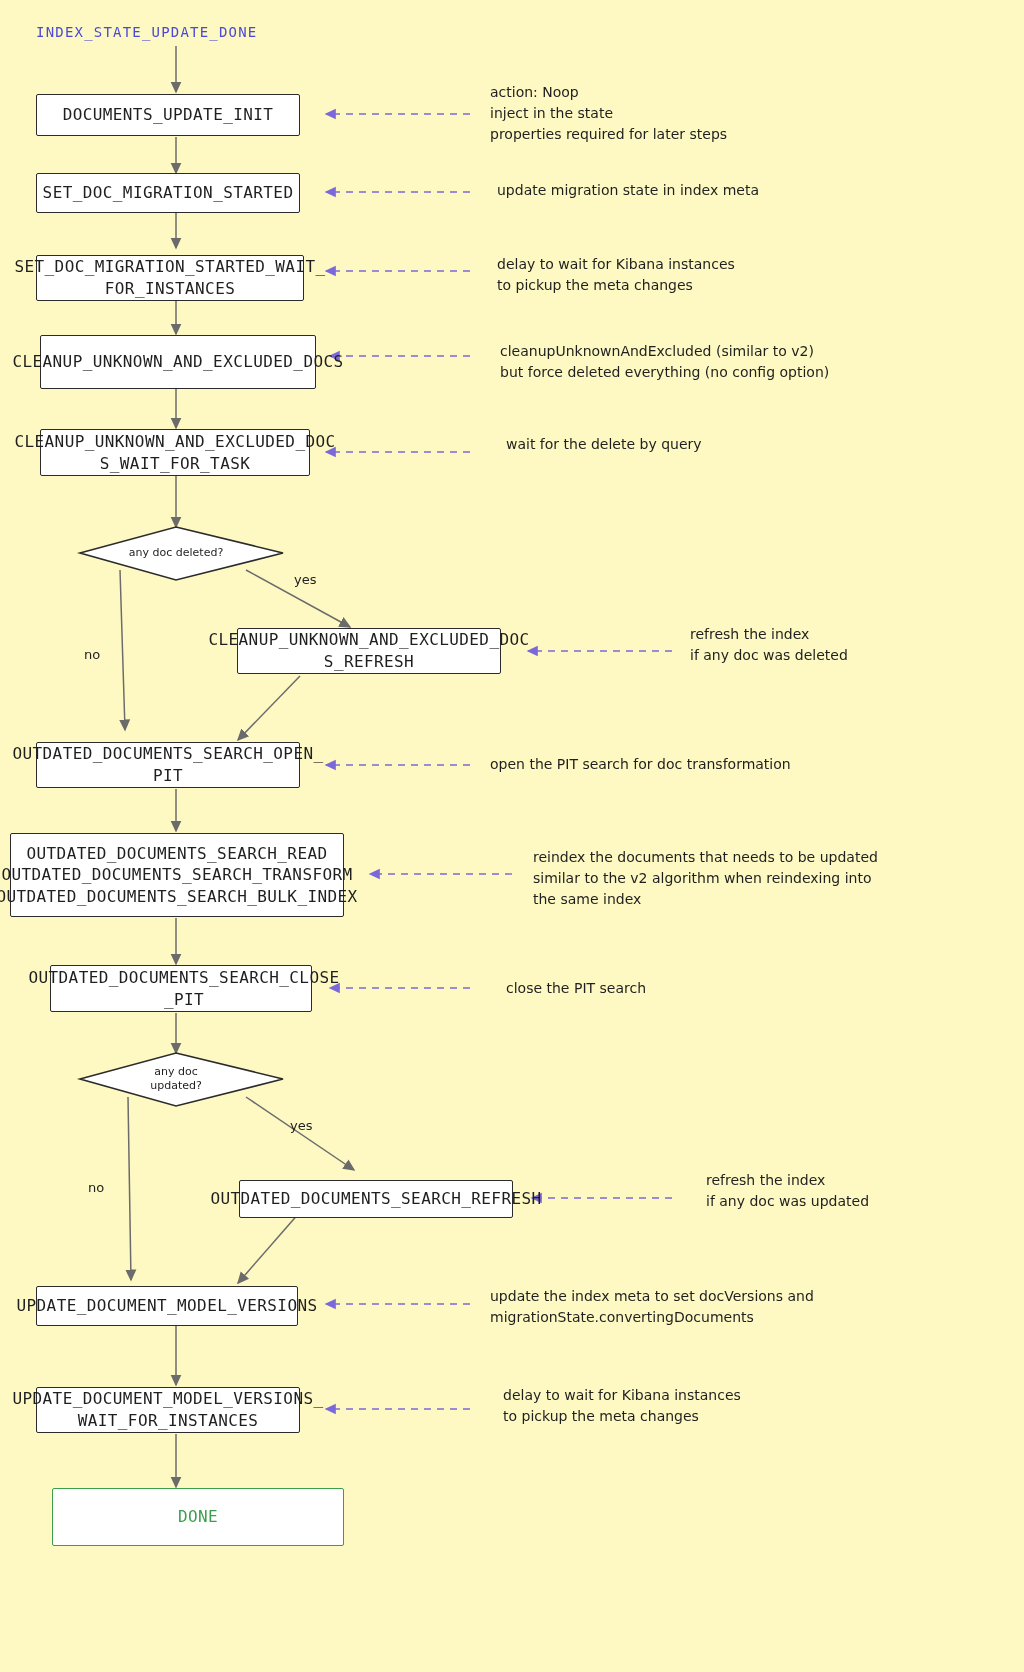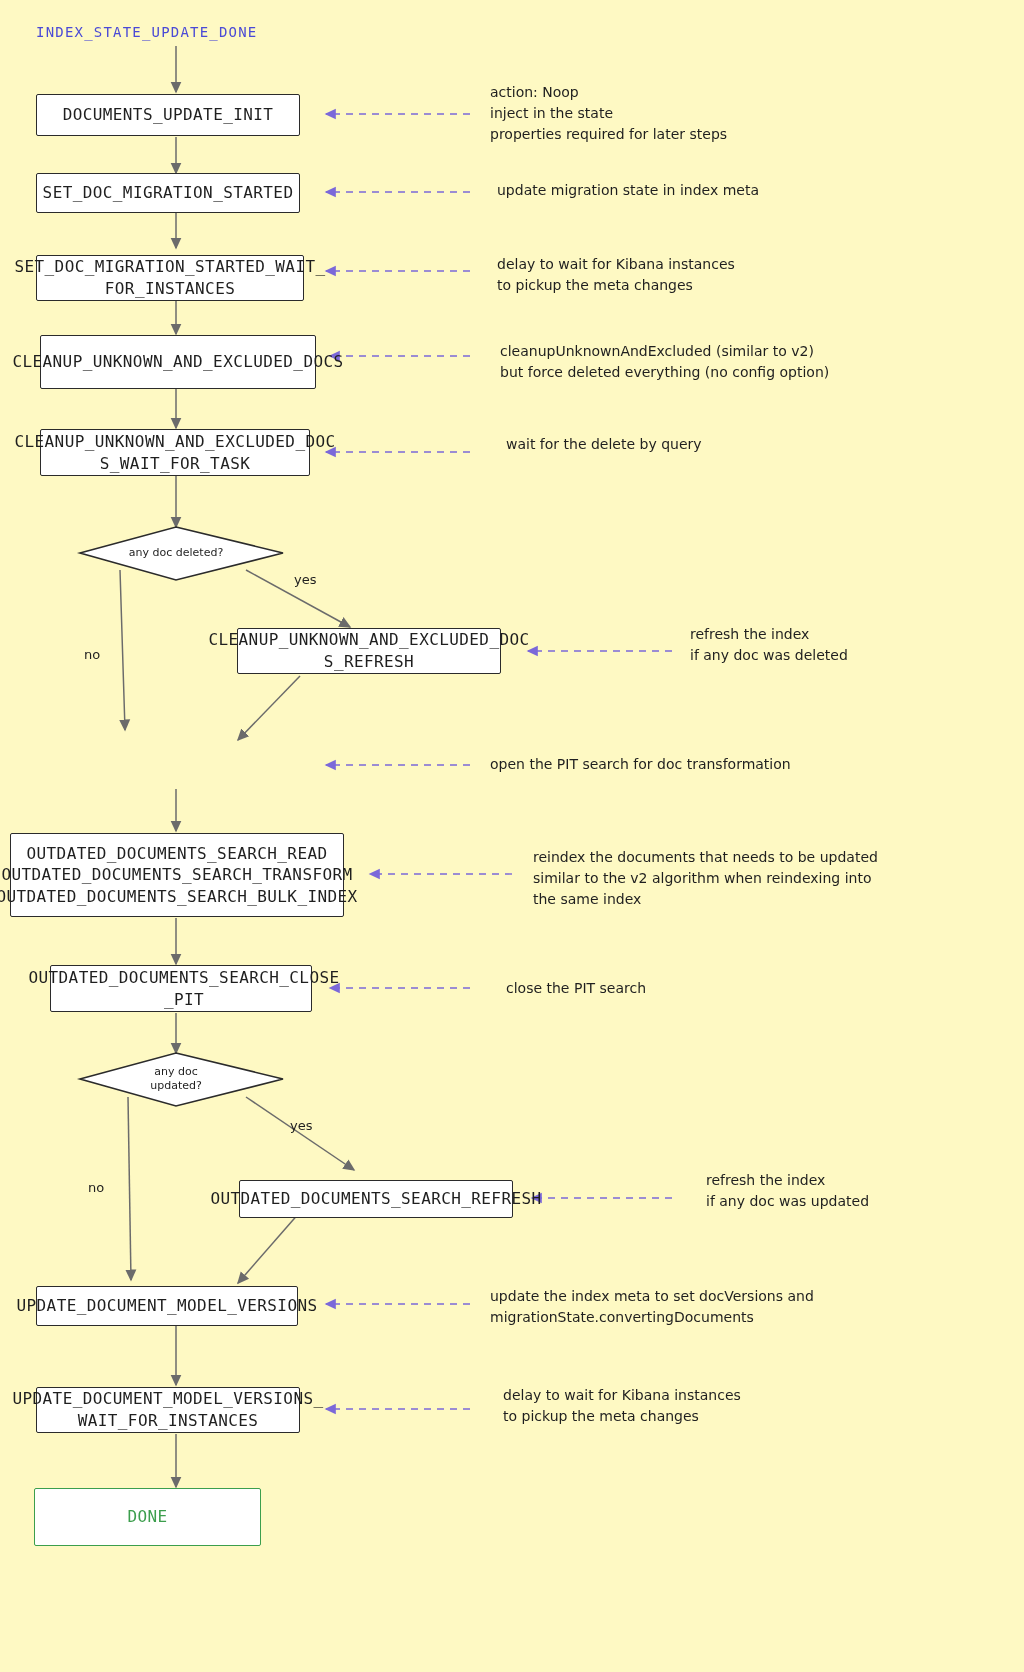--- a/index.html
+++ b/index.html
@@ -158,39 +158,41 @@
   <div class="node" style="left:40px; top:335px; width:276px; height:54px;">CLEANUP_UNKNOWN_AND_EXCLUDED_DOCS</div>
 
   <div class="node multi" style="left:40px; top:429px; width:270px; height:47px;">CLEANUP_UNKNOWN_AND_EXCLUDED_DOC
 S_WAIT_FOR_TASK</div>
 
   <div class="diamond-label" style="left:96px; top:540px; width:160px; height:26px;">any doc deleted?</div>
 
   <div class="node multi" style="left:237px; top:628px; width:264px; height:46px;">CLEANUP_UNKNOWN_AND_EXCLUDED_DOC
 S_REFRESH</div>
 
+  <div class="node multi" style="left:36px; top:742px; width:264px; height:46px;">OUTDATED_DOCUMENTS_SEARCH_OPEN_
+PIT</div>
 
   <div class="node multi" style="left:10px; top:833px; width:334px; height:84px;">OUTDATED_DOCUMENTS_SEARCH_READ
 OUTDATED_DOCUMENTS_SEARCH_TRANSFORM
 OUTDATED_DOCUMENTS_SEARCH_BULK_INDEX</div>
 
   <div class="node multi" style="left:50px; top:965px; width:262px; height:47px;padding-left:12px;">OUTDATED_DOCUMENTS_SEARCH_CLOSE
 _PIT</div>
 
   <div class="diamond-label" style="left:96px; top:1062px; width:160px; height:34px;">any doc
 updated?</div>
 
   <div class="node" style="left:239px; top:1180px; width:274px; height:38px;">OUTDATED_DOCUMENTS_SEARCH_REFRESH</div>
 
   <div class="node" style="left:36px; top:1286px; width:262px; height:40px;">UPDATE_DOCUMENT_MODEL_VERSIONS</div>
 
   <div class="node multi" style="left:36px; top:1387px; width:264px; height:46px;">UPDATE_DOCUMENT_MODEL_VERSIONS_
 WAIT_FOR_INSTANCES</div>
 
-  <div class="node done" style="left:34px; top:1488px; width:227px; height:58px;">DONE</div>
+  <div class="node done" style="left:52px; top:1488px; width:292px; height:58px;">DONE</div>
 
   <div class="edge-label" style="left:294px; top:572px;">yes</div>
   <div class="edge-label" style="left:84px; top:647px;">no</div>
   <div class="edge-label" style="left:290px; top:1118px;">yes</div>
   <div class="edge-label" style="left:88px; top:1180px;">no</div>
 
   <div class="note" style="left:490px; top:82px;">action: Noop
 inject in the state
 properties required for later steps</div>
   <div class="note" style="left:497px; top:180px;">update migration state in index meta</div>

